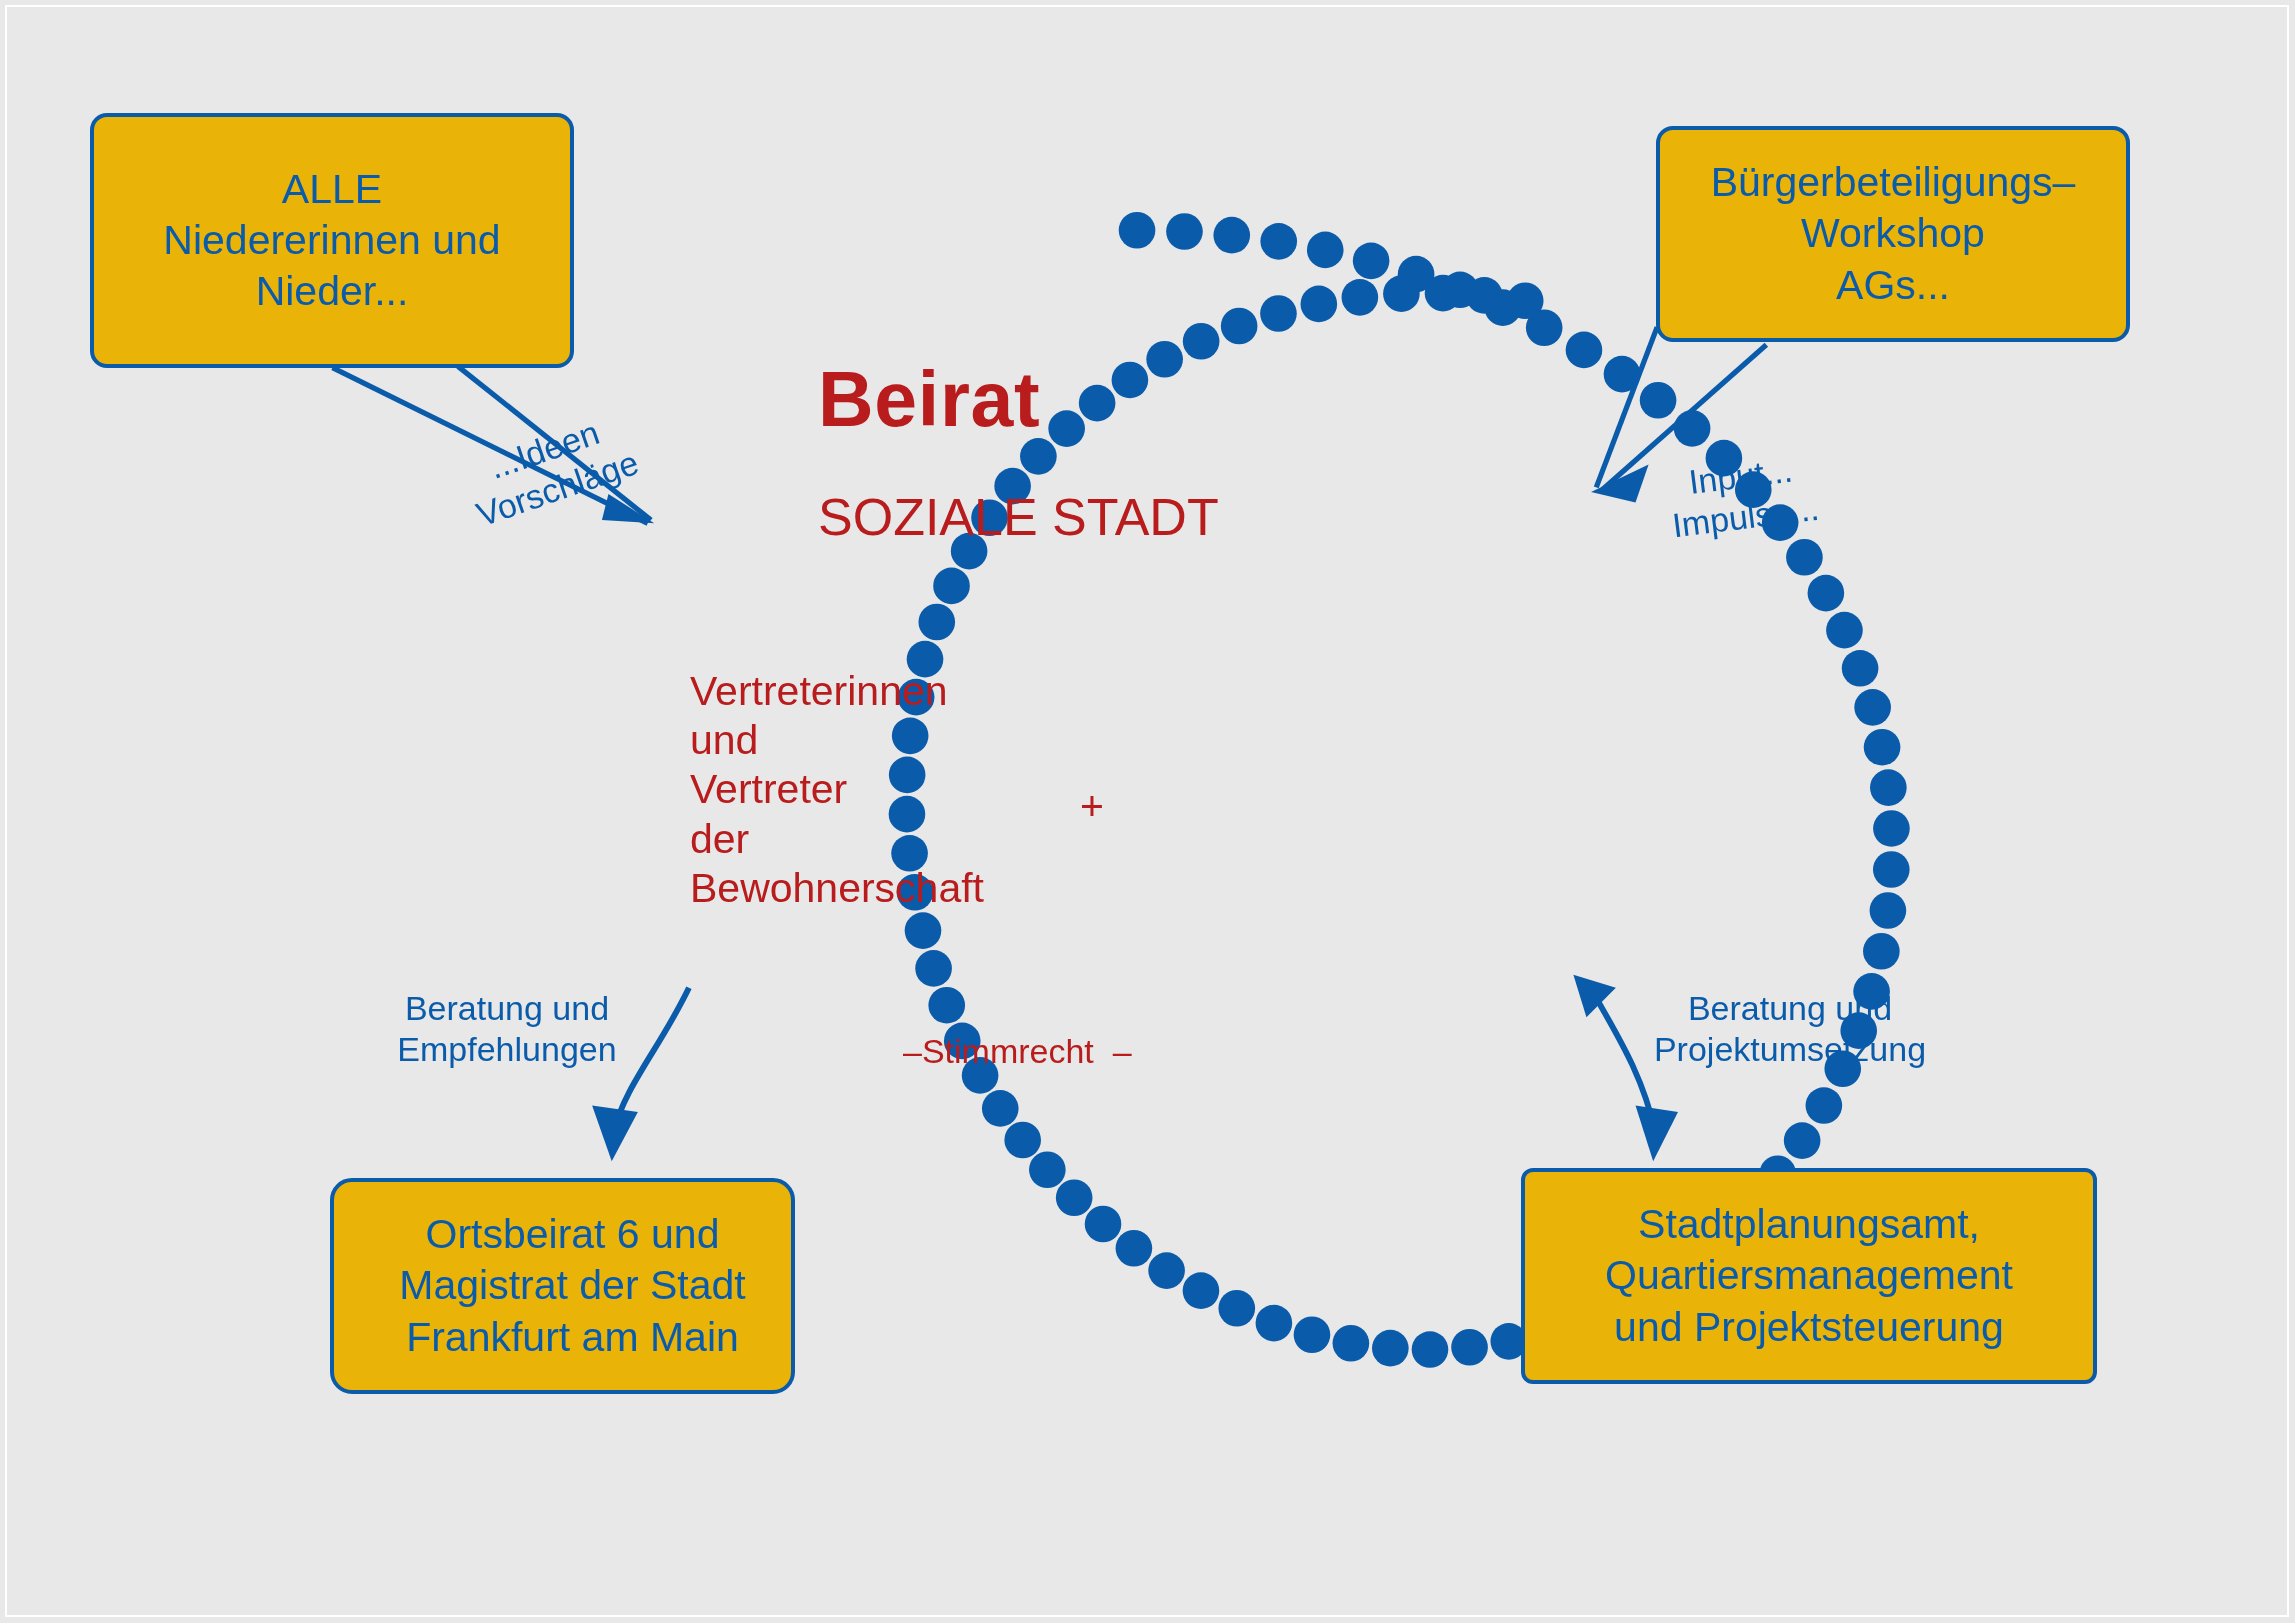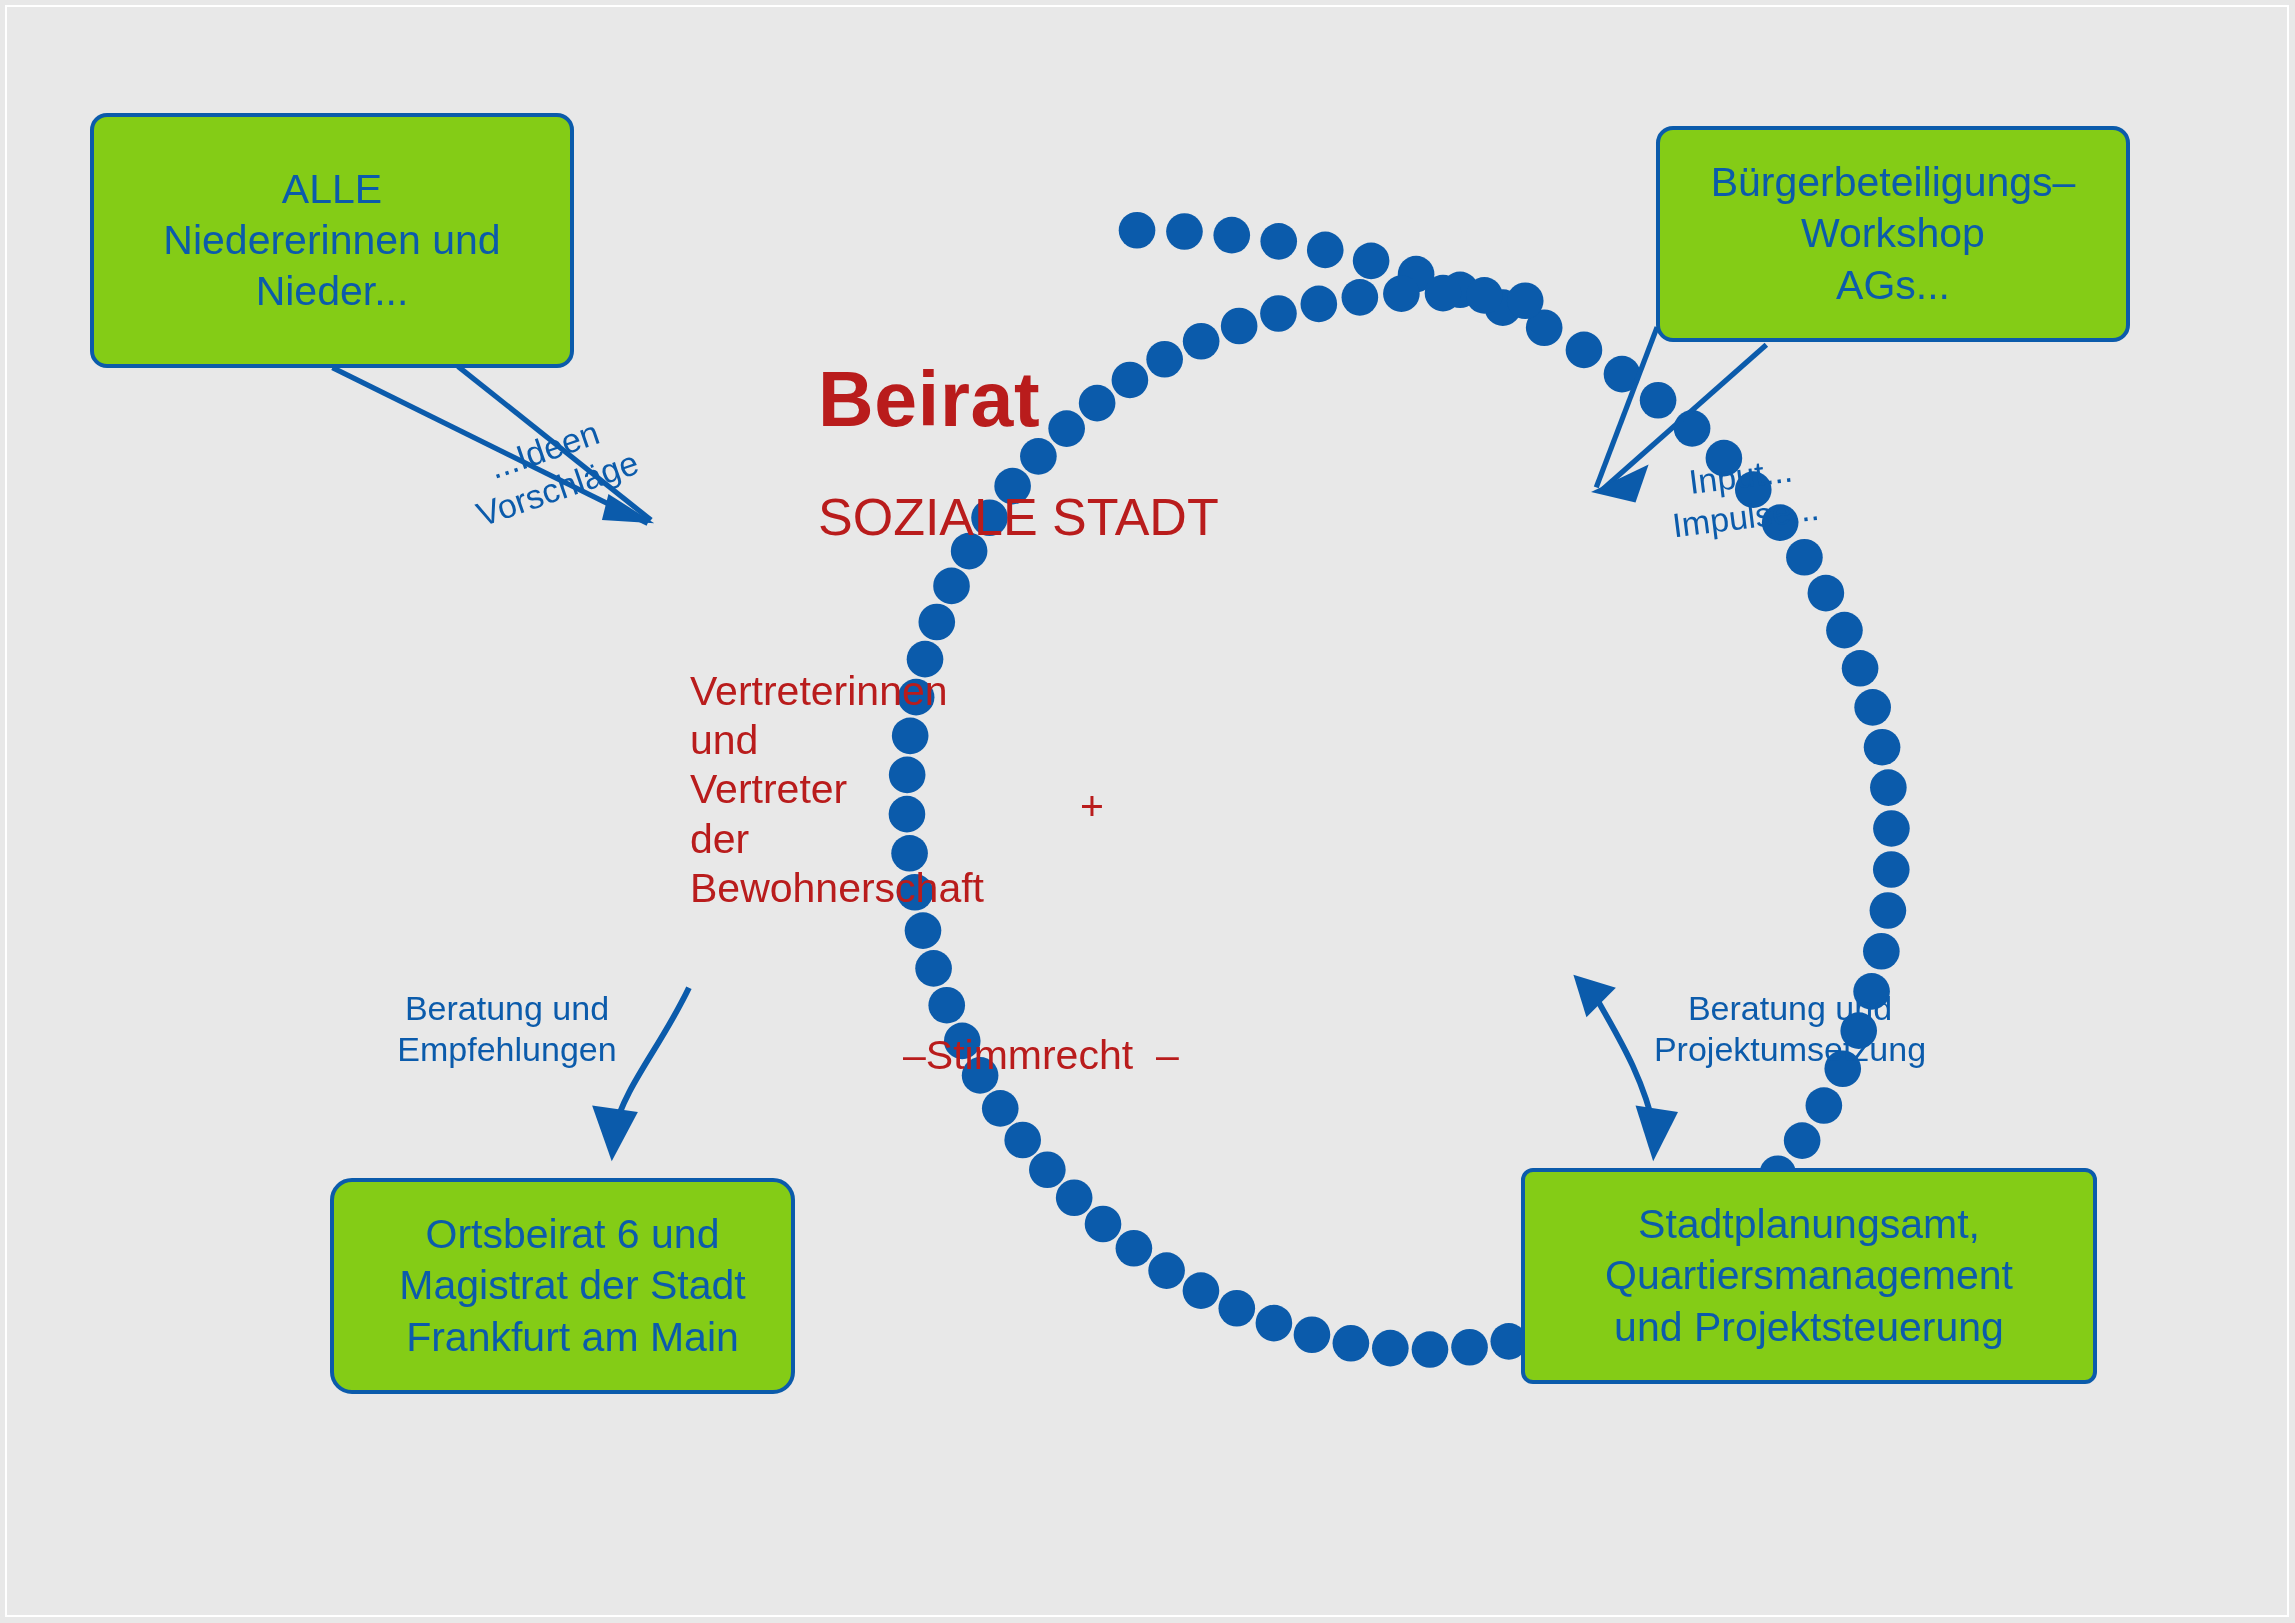--- a/index.html
+++ b/index.html
@@ -30,21 +30,21 @@
     position: absolute;
     left: 0;
     top: 0;
     width: 2295px;
     height: 1623px;
   }
   .bubble {
     position: absolute;
     box-sizing: border-box;
     border: 4.6px solid #0b5bab;
-    background: #84cc16;
+    background: #eab308;
     border-radius: 17px;
     color: #0b5bab;
     text-align: center;
     display: flex;
     flex-direction: column;
     justify-content: center;
     align-items: center;
     line-height: 1.25;
   }
   .bubble div { white-space: pre; }
@@ -97,21 +97,21 @@
   #col-plus {
     left: 1080px; top: 782px; width: 65px;
     font-size: 41px;
   }
   #col-right {
     left: 1178px; top: 667px; width: 340px;
     font-size: 41px;
   }
   #stimmrecht {
     left: 903px; top: 1031px; width: 471px;
-    font-size: 41px;
+    font-size: 34px;
   }
 
   .edge-label {
     position: absolute;
     color: #0b5bab;
     white-space: pre;
     line-height: 1.2;
     text-align: center;
   }
   #lbl-ideen {

